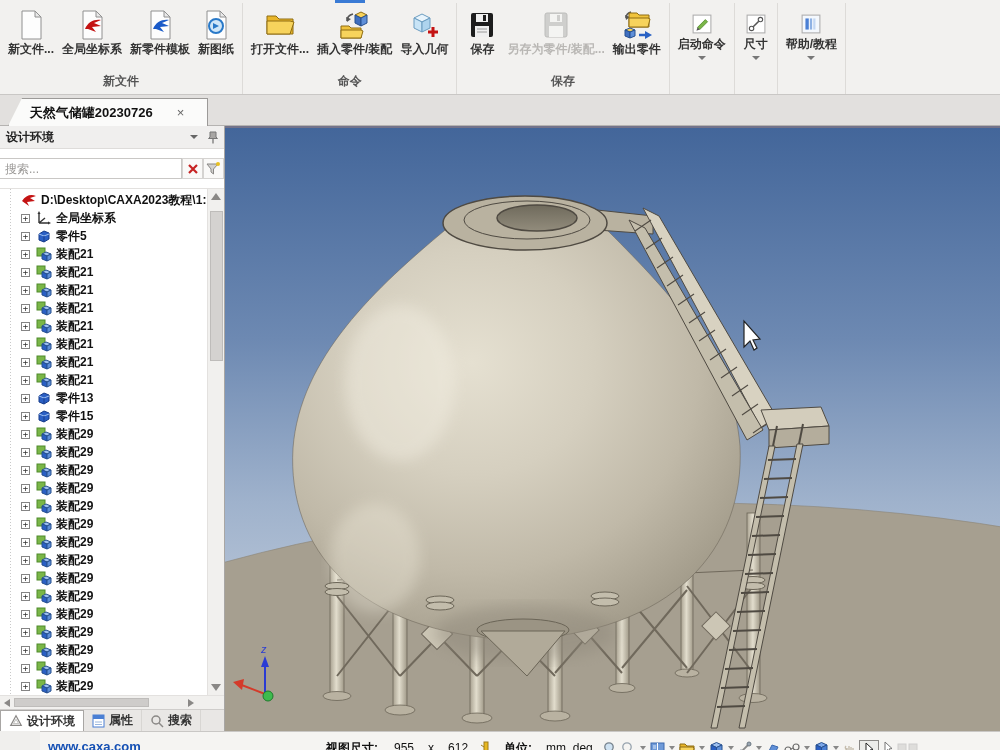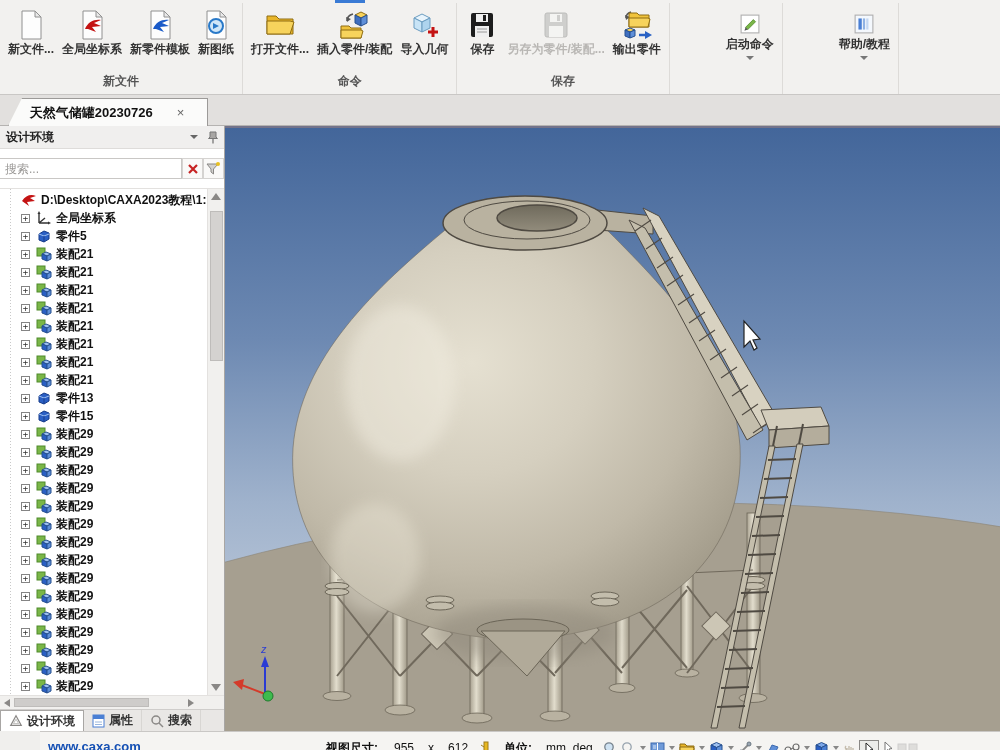--- a/index.html
+++ b/index.html
@@ -10,21 +10,21 @@
   .ribbon { height:95px; background:#f2f1ef; display:flex; align-items:stretch;
     border-bottom:1px solid #c9c7c5; padding-top:3px; position:relative; }
   .ribbon::before { content:""; position:absolute; top:0; left:335px; width:30px; height:3px; background:#3a7bd5; }
   .rgroup { display:flex; flex-direction:column; border-right:1px solid #dddbd8; padding:2px 4px 0 4px; }
   .rbtns { display:flex; flex:1; align-items:flex-start; }
   .rcaption { text-align:center; font-size:12px; color:#555; padding:3px 6px 4px;font-weight:bold; }
   .rbtn { display:flex; flex-direction:column; align-items:center; padding:3px 4px 1px; cursor:default; }
   .rbtn .ric { width:34px; height:34px; display:flex; align-items:center; justify-content:center; }
   .rbtn .rlbl { font-size:12px; font-weight:bold; color:#333; white-space:nowrap; line-height:15px; }
   .rbtn.disabled .rlbl { color:#b9b7b4; }
-  .rgroup.dd .rbtn { padding-top:6px;margin-left:48px; }
+  .rgroup.dd .rbtn { padding-top:6px; }
   .rgroup.dd .ric { width:26px; height:26px; }
   .chev { width:0; height:0; border:4px solid transparent; border-top:4px solid #777; margin-top:4px; }
 
   
   .tabstrip { height:31px; background:#e2e0de; position:relative; border-bottom:1px solid #b5b3b1; }
   .doctab { position:absolute; left:8px; top:3px; height:28px; width:200px;
     background:#fbfbfa; border:1px solid #9c9a98; border-bottom:none;
     display:flex; align-items:center; justify-content:center; gap:22px;
     clip-path:polygon(14px 0, 100% 0, 100% 100%, 0 100%); }
   .doctab .ttl { font-size:13px; font-weight:bold; color:#111; }
@@ -237,20 +237,36 @@
               <path d="M5 12l7-7 2 2-7 7z" fill="#7ab648" stroke="#4f8a2a" stroke-width="0.7"></path>
               <path d="M5 12l-1 3 3-1z" fill="#555"></path>
             </svg>
         </span>
         <span class="rlbl">启动命令</span>
         <span class="chev"></span>
       </div>
     </div>
   </div>
 
+  <div class="rgroup dd">
+    <div class="rbtns">
+      <div class="rbtn">
+        <span class="ric">
+          <svg width="20" height="20" viewBox="0 0 18 18">
+              <rect x="1" y="1" width="16" height="16" fill="#fff" stroke="#b0b0b0"></rect>
+              <circle cx="5" cy="13" r="2" stroke="#555" fill="none"></circle>
+              <circle cx="13" cy="5" r="2" stroke="#555" fill="none"></circle>
+              <path d="M6.5 11.5l5-5" stroke="#555" stroke-width="1.4"></path>
+            </svg>
+        </span>
+        <span class="rlbl">尺寸</span>
+        <span class="chev"></span>
+      </div>
+    </div>
+  </div>
 
   <div class="rgroup dd">
     <div class="rbtns">
       <div class="rbtn">
         <span class="ric">
           <svg width="20" height="20" viewBox="0 0 18 18">
               <rect x="1" y="1" width="16" height="16" fill="#f4f8fd" stroke="#b0b0b0"></rect>
               <rect x="4" y="4" width="3" height="10" fill="#4a7fd4"></rect>
               <rect x="8" y="4" width="2" height="10" fill="#8fb2e4"></rect>
               <rect x="11" y="4" width="2" height="10" fill="#c3d7f2"></rect>

